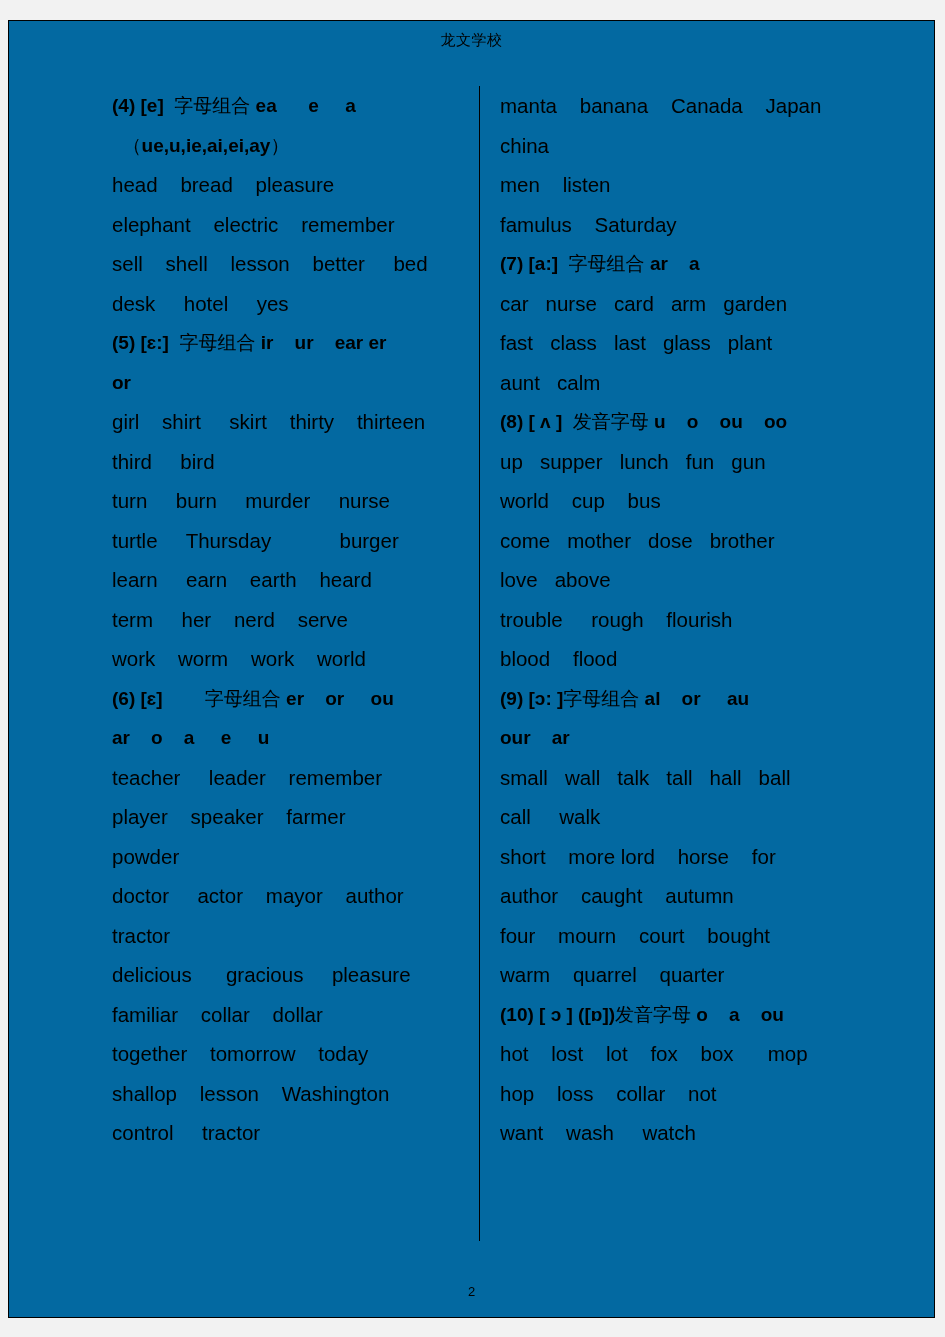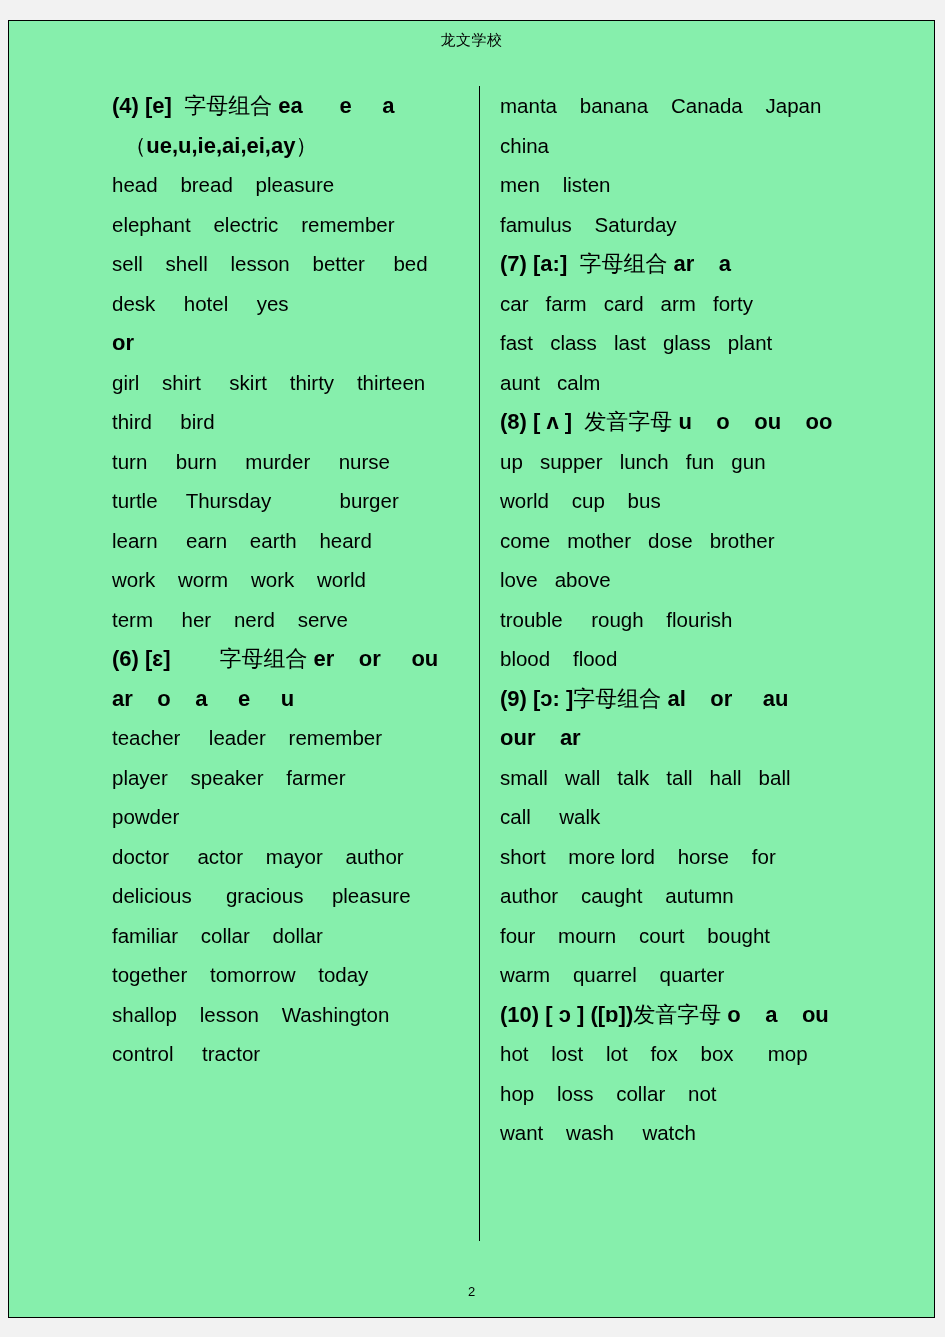--- a/index.html
+++ b/index.html
@@ -12,21 +12,21 @@
     height: 1337px;
     font-family: "Liberation Sans", sans-serif;
     -webkit-font-smoothing: antialiased;
   }
   .page {
     position: absolute;
     left: 8px;
     top: 20px;
     width: 927px;
     height: 1298px;
-    background: #86efac;
+    background: #0369a1;
     border: 1px solid #000000;
     box-sizing: border-box;
     overflow: hidden;
   }
   .page-header {
     position: absolute;
     top: 10px;
     left: 0;
     width: 100%;
     text-align: center;
@@ -56,21 +56,21 @@
     align-self: stretch;
     border-left: 1.6px solid #000;
     height: 1155px;
   }
   .col-right {
     flex: 1;
     padding-left: 20px;
     padding-right: 20px;
   }
   .sec-head {
-    font-size: 22px;
+    font-size: 19px;
     font-weight: bold;
     color: #000;
     line-height: 39.5px;
     white-space: pre;
   }
   .sec-head .cjk {
     font-family: "DejaVu Serif", "Liberation Serif", serif;
     font-weight: normal;
   }
   .word-line {
@@ -98,50 +98,52 @@
 
   <div class="columns">
 
     <div class="col col-left">
         <div class="sec-head">(4) [e]  <span class="cjk">字母组合</span> ea      e     a</div>
         <div class="sec-head">  <span class="cjk">（</span>ue,u,ie,ai,ei,ay<span class="cjk">）</span></div>
         <div class="word-line">head    bread    pleasure</div>
         <div class="word-line">elephant    electric    remember</div>
         <div class="word-line">sell    shell    lesson    better     bed</div>
         <div class="word-line">desk     hotel     yes</div>
+        <div class="sec-head">(5) [ɛ:]  <span class="cjk">字母组合</span> ir    ur    ear er</div>
         <div class="sec-head">or</div>
         <div class="word-line">girl    shirt     skirt    thirty    thirteen</div>
         <div class="word-line">third     bird</div>
         <div class="word-line">turn     burn     murder     nurse</div>
         <div class="word-line">turtle     Thursday            burger</div>
         <div class="word-line">learn     earn    earth    heard</div>
+        <div class="word-line">term     her    nerd    serve</div>
         <div class="word-line">work    worm    work    world</div>
-        <div class="word-line">term     her    nerd    serve</div>
         <div class="sec-head">(6) [ɛ]        <span class="cjk">字母组合</span> er    or     ou</div>
         <div class="sec-head">ar    o    a     e     u</div>
         <div class="word-line">teacher     leader    remember</div>
         <div class="word-line">player    speaker    farmer</div>
         <div class="word-line">powder</div>
         <div class="word-line">doctor     actor    mayor    author</div>
+        <div class="word-line">tractor</div>
         <div class="word-line">delicious      gracious     pleasure</div>
         <div class="word-line">familiar    collar    dollar</div>
         <div class="word-line">together    tomorrow    today</div>
         <div class="word-line">shallop    lesson    Washington</div>
         <div class="word-line">control     tractor</div>
       </div>
 
     <div class="divider"></div>
 
     <div class="col col-right">
         <div class="word-line">manta    banana    Canada    Japan</div>
         <div class="word-line">china</div>
         <div class="word-line">men    listen</div>
         <div class="word-line">famulus    Saturday</div>
         <div class="sec-head">(7) [a:]  <span class="cjk">字母组合</span> ar    a</div>
-        <div class="word-line">car   farm   card   arm   forty</div>
+        <div class="word-line">car   nurse   card   arm   garden</div>
         <div class="word-line">fast   class   last   glass   plant</div>
         <div class="word-line">aunt   calm</div>
         <div class="sec-head">(8) [ ʌ ]  <span class="cjk">发音字母</span> u    o    ou    oo</div>
         <div class="word-line">up   supper   lunch   fun   gun</div>
         <div class="word-line">world    cup    bus</div>
         <div class="word-line">come   mother   dose   brother</div>
         <div class="word-line">love   above</div>
         <div class="word-line">trouble     rough    flourish</div>
         <div class="word-line">blood    flood</div>
         <div class="sec-head">(9) [ɔ: ]<span class="cjk">字母组合</span> al    or     au</div>

